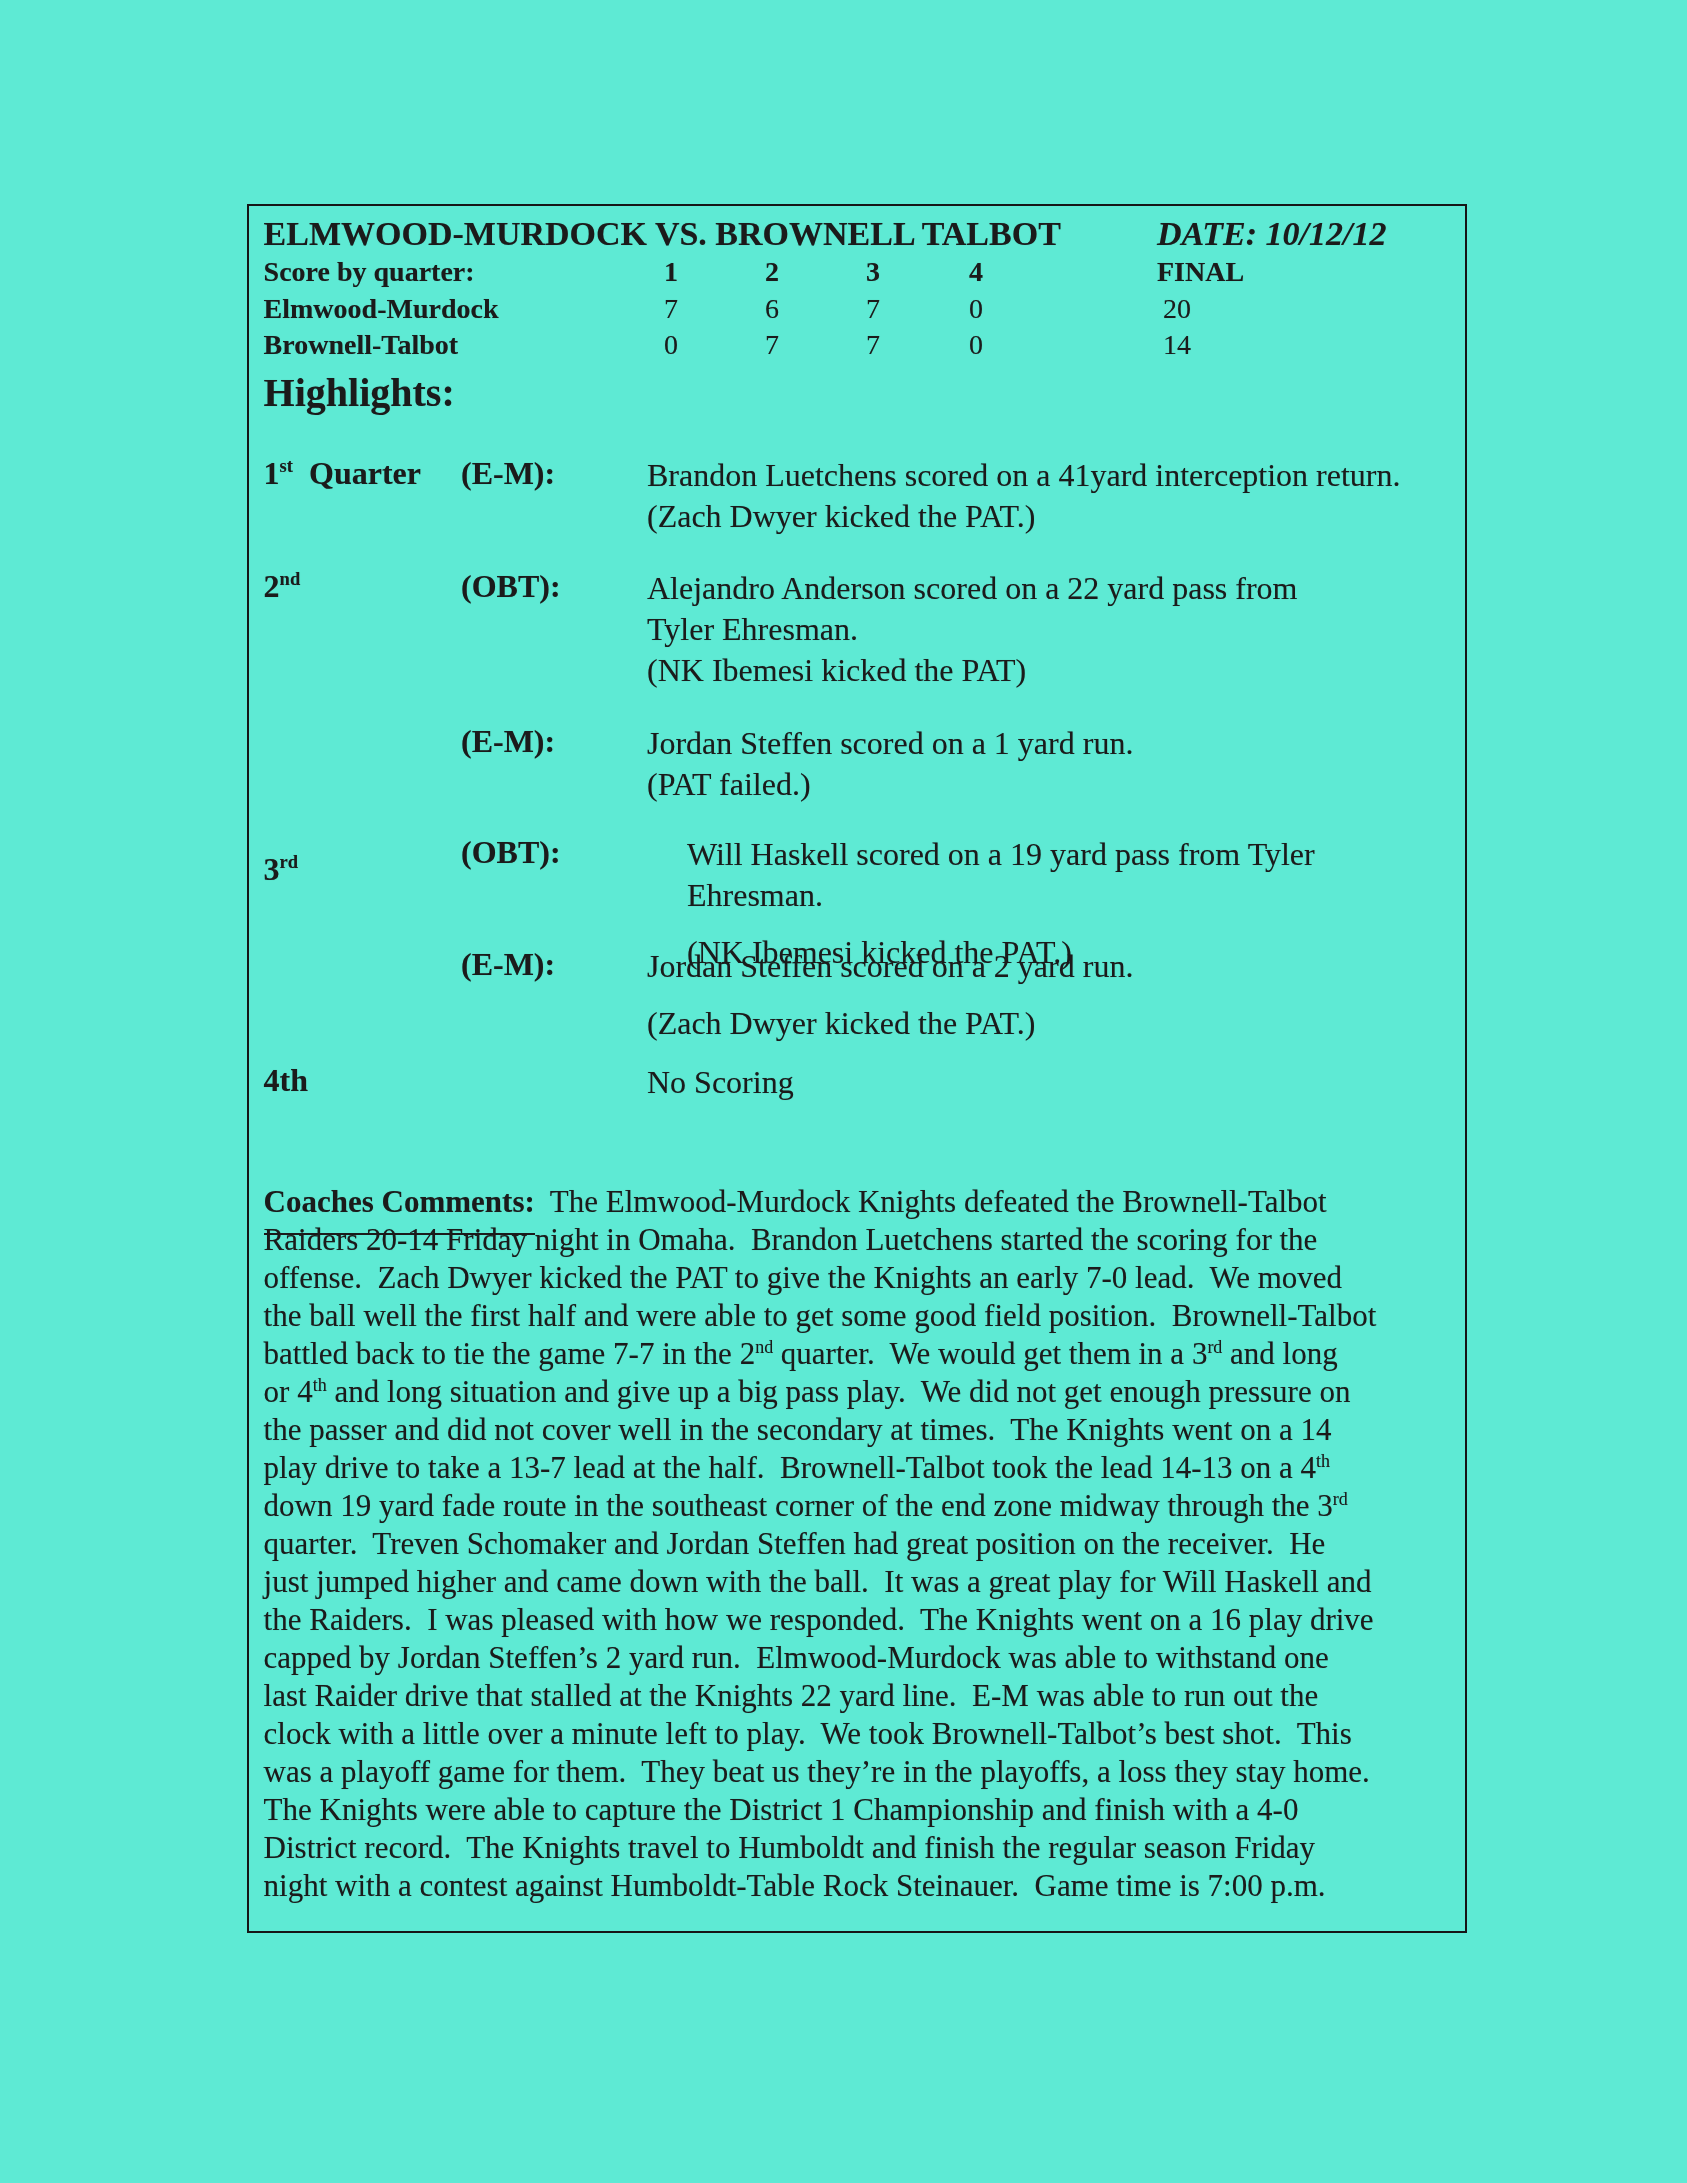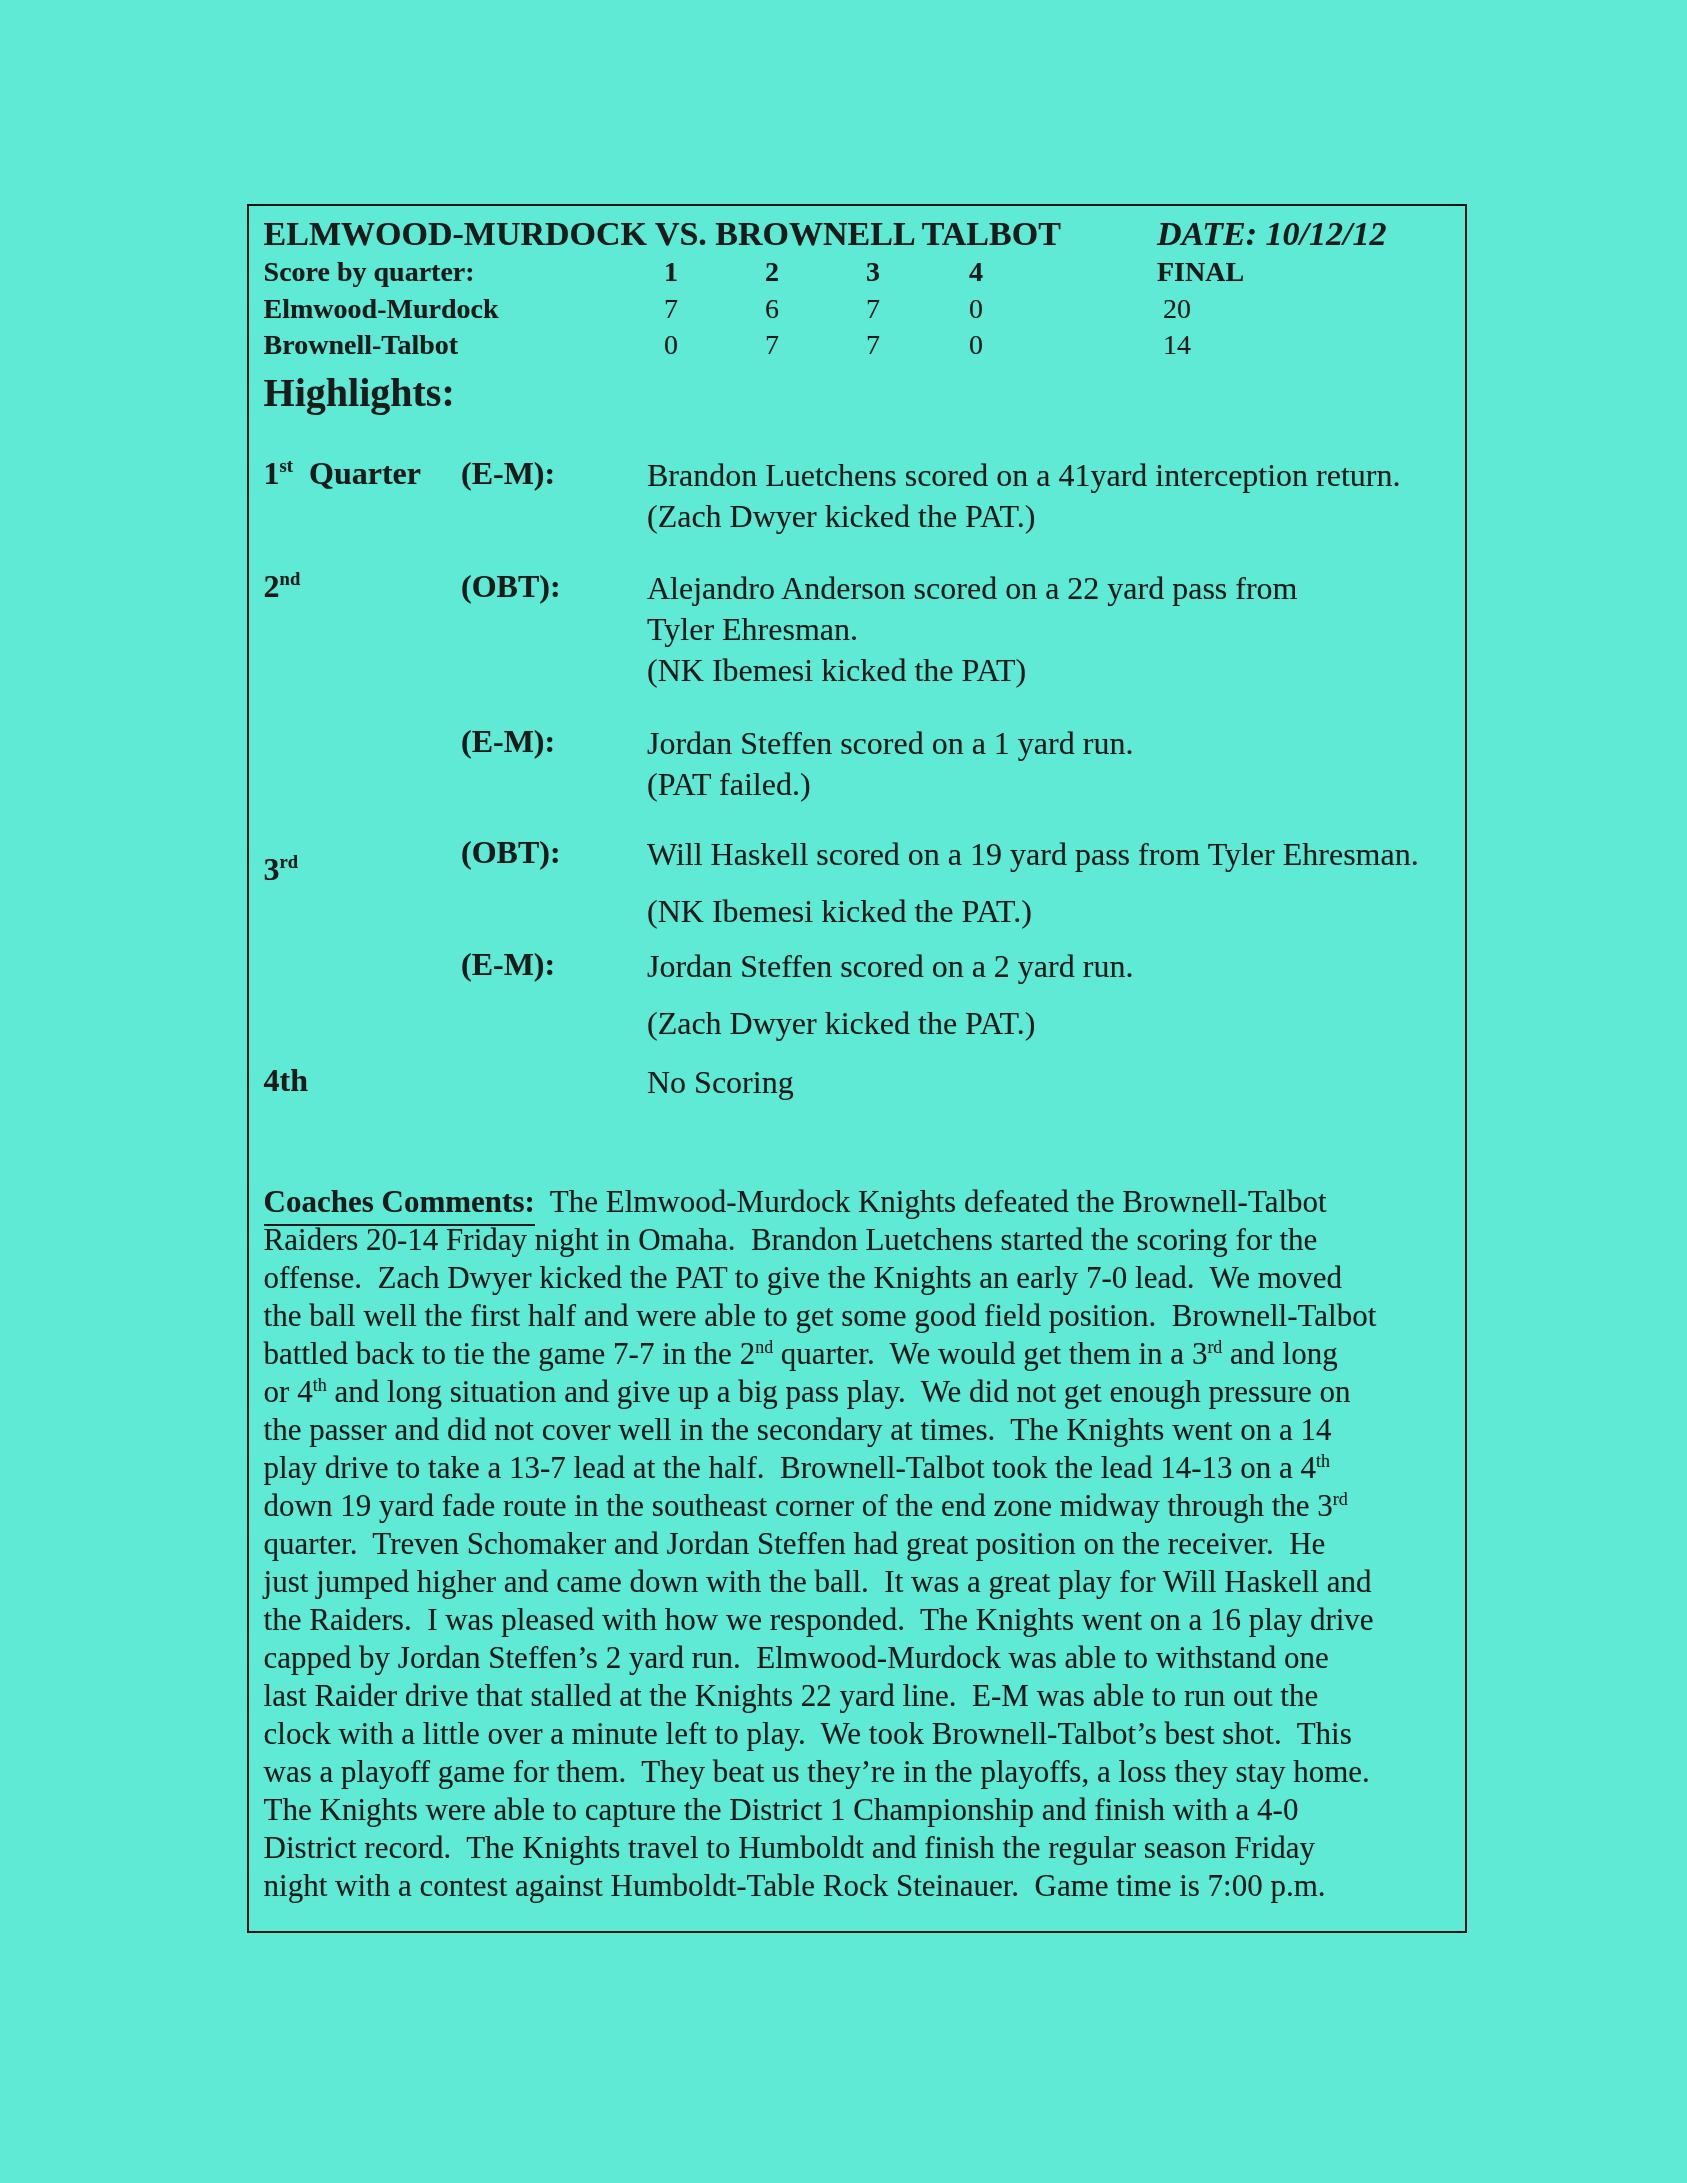--- a/index.html
+++ b/index.html
@@ -33,33 +33,33 @@
   .c-q3{left:720px;}
   .c-fin{left:908px;}
   .c-val{left:914px;}
   
   .hl-heading{position:absolute;top:163px;left:14.6px;font-size:40px;white-space:pre;}
   .hl-entries{position:absolute;top:0;left:0;right:0;bottom:0;font-size:32px;}
   .hl-entry{position:absolute;left:0;right:0;}
   .hl-entry:nth-child(1){top:249px;}
   .hl-entry:nth-child(2){top:362px;}
   .hl-entry:nth-child(3){top:517px;}
-  .hl-entry:nth-child(4){top:628px;}
+  .hl-entry:nth-child(4){top:628px;padding-left:40px;}
   .hl-entry:nth-child(5){top:740px;}
   .hl-entry:nth-child(6){top:856px;}
   .hl-q{position:absolute;left:14.6px;font-weight:bold;white-space:pre;}
   .hl-entry:nth-child(4) .hl-q{top:16.5px;}
   .hl-t{position:absolute;left:212px;font-weight:bold;white-space:pre;}
   .hl-d{margin-left:398px;margin-right:17px;}
   .hl-line{line-height:41px;min-height:41px;white-space:pre-wrap;}
   .hl-gap{min-height:16px;height:16px;line-height:16px;}
   
   .cc{position:absolute;top:977px;left:14.6px;width:1191px;font-size:31px;}
   .cc-line{line-height:38px;min-height:38px;white-space:pre-wrap;}
-  .cc-heading{font-weight:bold;border-bottom:2.6px solid #1b1b1b;padding-bottom:5px;}
+  .cc-heading{font-weight:bold;border-bottom:2.6px solid #1b1b1b;padding-bottom:14px;}
   sup{font-size:58%;line-height:0;vertical-align:super;}
   .ink{text-shadow:0 0 0.7px rgba(25,25,25,0.35);}
 </style>
 </head>
 <body>
 
 <div class="page ink">
   <div class="report-box">
 
     <div class="title-row">

